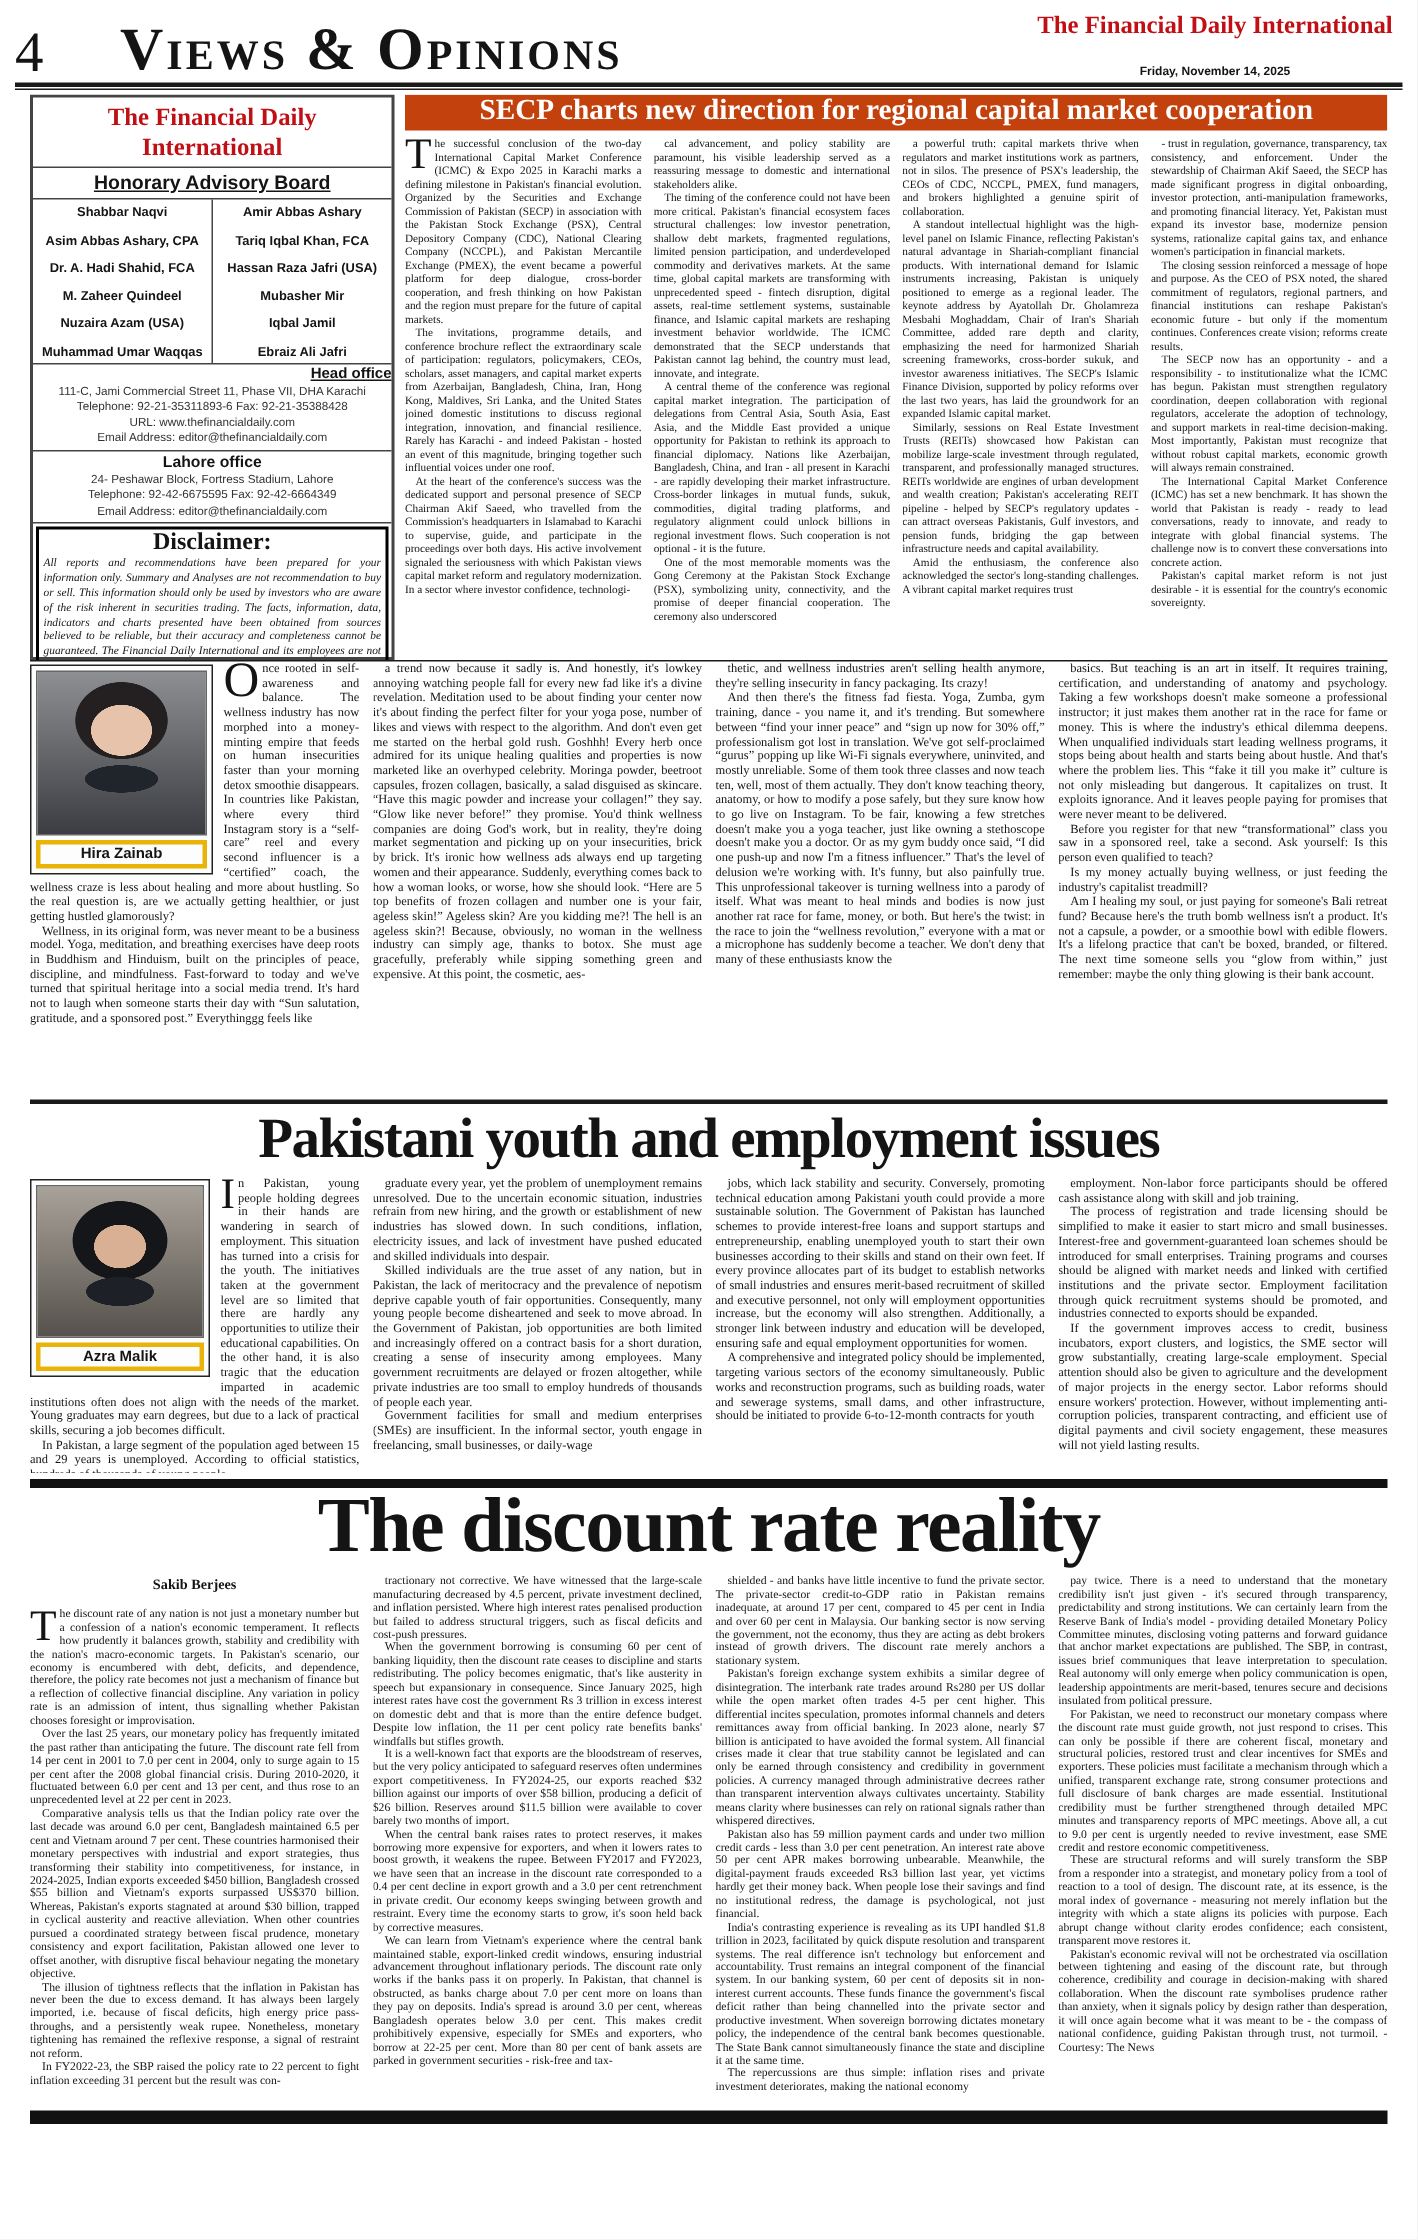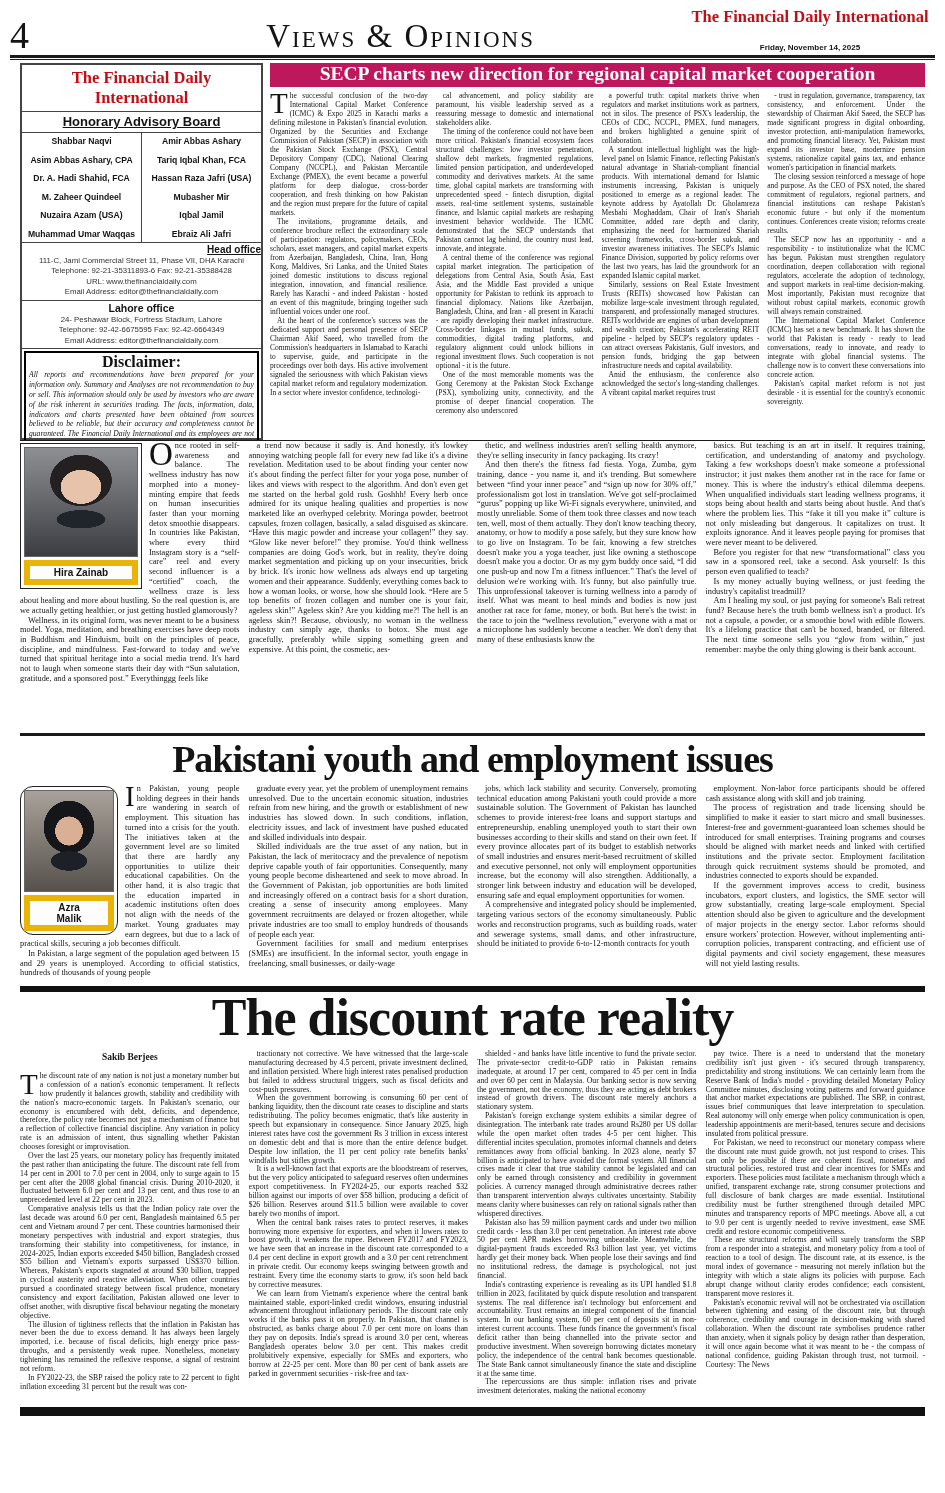--- a/index.html
+++ b/index.html
@@ -3,22 +3,22 @@
 <meta charset="utf-8">
 <style>
   html,body{margin:0;padding:0;background:#e9e9e9;}
   .page{width:945px;height:1493px;background:#fff;margin:0 auto;box-sizing:border-box;
         padding:4px 10px 0 10px;overflow:hidden;font-family:"Liberation Serif",serif;color:#141414;}
   .inner{width:905px;margin:0 auto;}
 
   
   .hdr{display:flex;align-items:flex-end;height:48px;}
   .hdr-num{font-size:38px;line-height:.9;width:70px;font-weight:400;}
-  .hdr-title{flex:1;text-align:right;font-variant:small-caps;font-size:33px;line-height:.95;
-             letter-spacing:2px;padding-right:150px;font-weight:400;}
+  .hdr-title{flex:1;text-align:left;font-variant:small-caps;font-size:40px;line-height:.95;
+             letter-spacing:2px;padding-right:150px;font-weight:700;}
   .hdr-right{width:250px;text-align:center;}
   .hdr-mast{color:#c01015;font-weight:bold;font-size:16.5px;line-height:1;}
   .hdr-date{font-family:"Liberation Sans",sans-serif;font-weight:bold;font-size:8px;margin-top:18px;}
   .hdr-bar{height:3px;background:#1a1a1a;margin-top:3px;}
   .hdr-bar2{height:1px;background:#1a1a1a;margin-top:1px;}
 
   
   .top{display:flex;gap:7px;height:377px;margin-top:3px;overflow:hidden;}
 
   
@@ -36,21 +36,21 @@
   .ibox-offt{text-align:right;font-weight:bold;font-size:10px;text-decoration:underline;padding:1px 0;}
   .ibox-offt2{text-align:center;font-weight:bold;font-size:10.5px;padding:1px 0;}
   .ibox-addr{text-align:center;font-size:7.8px;line-height:1.35;color:#333;border-bottom:1px solid #444;padding-bottom:2px;}
   .ibox-addr div{white-space:nowrap;}
   .disc{border:2px solid #000;margin:2px;padding:1px 3px 2px;}
   .disc-t{font-family:"Liberation Serif",serif;font-weight:bold;font-size:16px;text-align:center;line-height:1;}
   .disc-x{font-family:"Liberation Serif",serif;font-style:italic;font-size:7.6px;line-height:1.3;text-align:justify;}
 
   
   .secp{flex:1;display:flex;flex-direction:column;overflow:hidden;}
-  .secp-hl{background:#be185d;color:#fff;font-weight:bold;font-size:19.5px;text-align:center;
+  .secp-hl{background:#c2410c;color:#fff;font-weight:bold;font-size:19.5px;text-align:center;
            padding:1px 0 3px;line-height:1.05;}
   .secp-cols{display:flex;gap:8px;margin-top:4px;flex:1;overflow:hidden;}
   .secp-cols .col{flex:1;overflow:hidden;}
   .secp-cols p{font-size:7.5px;line-height:1.2;text-align:justify;margin:0;text-indent:7px;}
 
   
   .art-hl{font-weight:bold;text-align:center;line-height:1;letter-spacing:-1px;}
   .cols{display:flex;gap:9px;overflow:hidden;}
   .cols .col{flex:1;overflow:hidden;}
   .cols p{text-align:justify;margin:0;text-indent:8px;}
@@ -71,21 +71,21 @@
   .pimg.hira{background:
       radial-gradient(ellipse 36% 14% at 50% 66%,#20242b 60%,transparent 61%),
       radial-gradient(ellipse 30% 26% at 50% 36%,#e7c3ac 60%,transparent 61%),
       radial-gradient(ellipse 44% 38% at 50% 30%,#241f20 62%,transparent 63%),
       linear-gradient(#8d8f93,#3c3d42);}
   .pimg.azra{background:
       radial-gradient(ellipse 34% 16% at 50% 70%,#1d2026 60%,transparent 61%),
       radial-gradient(ellipse 26% 24% at 50% 40%,#d9b093 60%,transparent 61%),
       radial-gradient(ellipse 46% 42% at 50% 36%,#15161a 62%,transparent 63%),
       linear-gradient(#a9a29a,#56514c);}
-  .pcap{border:6px solid #eab308;margin-top:3px;text-align:center;font-family:"Liberation Sans",sans-serif;
+  .pcap{border:3px solid #eab308;margin-top:3px;text-align:center;font-family:"Liberation Sans",sans-serif;
         font-weight:bold;font-size:10px;padding:1px 16px;}
 
   .byline{text-align:center;font-weight:bold;font-size:9.5px;margin:2px 0 10px;}
 </style>
 </head>
 <body>
 
 <div class="page">
 
   <div class="hdr">
@@ -201,21 +201,21 @@
         </div>
       </div>
     </div>
 
     <div class="rule-med" style="margin-top:4px;"></div>
 
     <div>
       <div class="art-hl" style="font-size:38px;padding:4px 0 6px;">Pakistani youth and employment issues</div>
       <div class="cols youth-body" style="height:198px;">
         <div class="col">
-          <div class="pframe" style="width:98px;border-radius:13px;">
+          <div class="pframe" style="width:120px;">
             <div class="pimg azra" style="height:100px;"></div>
             <div class="pcap">Azra Malik</div>
           </div>
           <p class="dc">In Pakistan, young people holding degrees in their hands are wandering in search of employment. This situation has turned into a crisis for the youth. The initiatives taken at the government level are so limited that there are hardly any opportunities to utilize their educational capabilities. On the other hand, it is also tragic that the education imparted in academic institutions often does not align with the needs of the market. Young graduates may earn degrees, but due to a lack of practical skills, securing a job becomes difficult.</p>
           <p>In Pakistan, a large segment of the population aged between 15 and 29 years is unemployed. According to official statistics, hundreds of thousands of young people</p>
         </div>
         <div class="col">
           <p>graduate every year, yet the problem of unemployment remains unresolved. Due to the uncertain economic situation, industries refrain from new hiring, and the growth or establishment of new industries has slowed down. In such conditions, inflation, electricity issues, and lack of investment have pushed educated and skilled individuals into despair.</p>
           <p>Skilled individuals are the true asset of any nation, but in Pakistan, the lack of meritocracy and the prevalence of nepotism deprive capable youth of fair opportunities. Consequently, many young people become disheartened and seek to move abroad. In the Government of Pakistan, job opportunities are both limited and increasingly offered on a contract basis for a short duration, creating a sense of insecurity among employees. Many government recruitments are delayed or frozen altogether, while private industries are too small to employ hundreds of thousands of people each year.</p>
           <p>Government facilities for small and medium enterprises (SMEs) are insufficient. In the informal sector, youth engage in freelancing, small businesses, or daily-wage</p>

